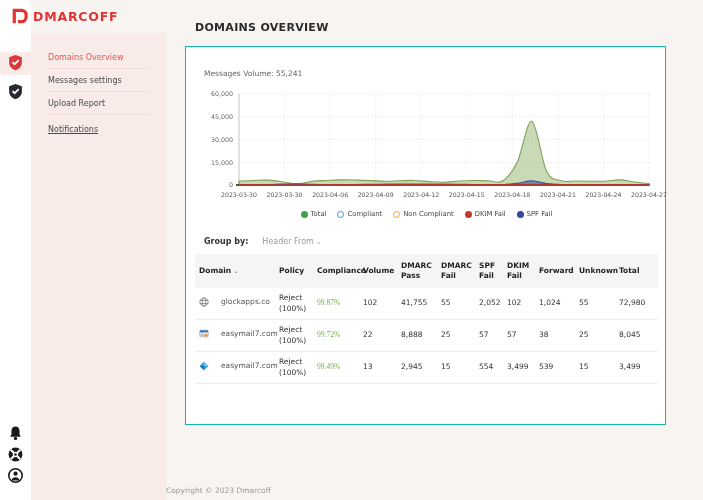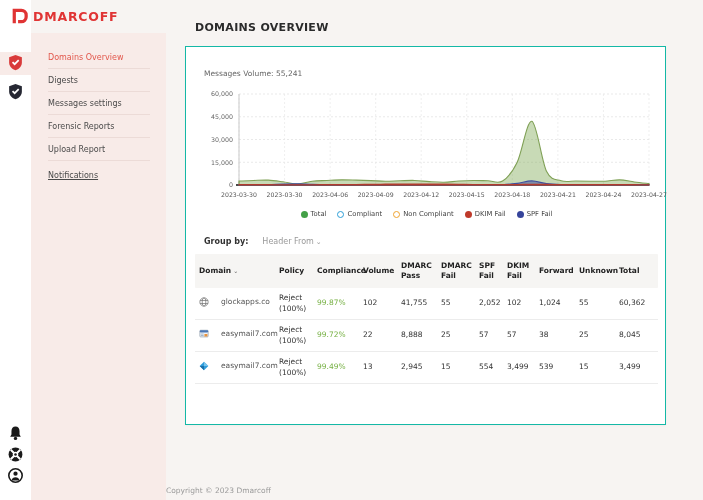--- a/index.html
+++ b/index.html
@@ -45,21 +45,21 @@
   
   .table { position:absolute; left:9px; top:207px; width:463px; }
   .tr { display:grid; grid-template-columns:80px 38px 46px 38px 40px 38px 28px 32px 40px 40px 43px; align-items:center; }
   .thead { background:#f6f5f3; min-height:34px; border-radius:1px; }
   .th { font-size:7.5px; font-weight:700; color:#222; line-height:1.35; padding:4px 3px 4px 4px; }
   .th .sort-chev { font-weight:400; color:#666; font-size:6px; margin-left:2px; }
   .trow { min-height:32px; border-bottom:1px solid #ececec; background:#fff; cursor:pointer; }
   .td { font-size:7.5px; color:#333; padding:3px 3px 3px 4px; line-height:1.35; }
   .td.domain { display:flex; align-items:flex-start; gap:12px; color:#555; }
   .td.domain svg { width:10px; height:10px; flex:0 0 auto; }
-  .td.compliance { color:#76b043; }
+  .td.compliance { color:#76b043;font-family:Liberation Serif, serif; }
 
   .footer { position:absolute; left:0; right:0; bottom:5px; text-align:left; font-size:7.5px; color:#9a9a9a; }
 
   text { font-family:"DejaVu Sans", sans-serif; }
 </style>
 </head>
 <body>
 
 <div class="rail">
   <div class="rail-active-bg"></div>
@@ -101,23 +101,21 @@
 <div class="logo">
   <svg viewBox="0 0 20 20">
       <path d="M4.5 17 V3.5 H12 a5 5 0 0 1 5 5 v2 a5 5 0 0 1 -5 5 H8.5" fill="none" stroke="#e03434" stroke-width="3.4"></path>
     </svg>
   <span class="logo-text">DMARCOFF</span>
 </div>
 
 <div class="sidebar">
   <div class="nav">
       <div class="nav-item active">Domains Overview</div>
-      <div class="nav-item">Digests</div>
       <div class="nav-item">Messages settings</div>
-      <div class="nav-item">Forensic Reports</div>
       <div class="nav-item">Upload Report</div>
       <div class="nav-item last">Notifications</div>
     </div>
 </div>
 
 <div class="main">
   <div class="page-title">DOMAINS OVERVIEW</div>
 
   <div class="card">
     <div class="volume-label">Messages Volume: 55,241</div>
@@ -211,21 +209,21 @@
             </div>
             <div class="td policy">Reject (100%)</div>
             <div class="td compliance">99.87%</div>
             <div class="td sources">102</div>
             <div class="td dmarc_pass">41,755</div>
             <div class="td dmarc_fail">55</div>
             <div class="td spf_fail">2,052</div>
             <div class="td dkim_fail">102</div>
             <div class="td forward">1,024</div>
             <div class="td unknown">55</div>
-            <div class="td total">60,362</div>
+            <div class="td total">72,980</div>
           </div>
           <div class="tr trow">
             <div class="td domain">
               <span><svg viewBox="0 0 12 12">
                   <rect x="1" y="1.5" width="10" height="8" rx="1" fill="#eef3f8" stroke="#8a97a8" stroke-width="0.8"></rect>
                   <rect x="1" y="1.5" width="10" height="2.6" rx="1" fill="#4a77b5"></rect>
                   <rect x="6.5" y="6" width="3.6" height="3" fill="#e8923d"></rect>
                   <rect x="2.2" y="5.5" width="3.4" height="1.1" fill="#9db2c8"></rect>
                   <rect x="2.2" y="7.3" width="3.4" height="1.1" fill="#9db2c8"></rect>
                 </svg></span>

